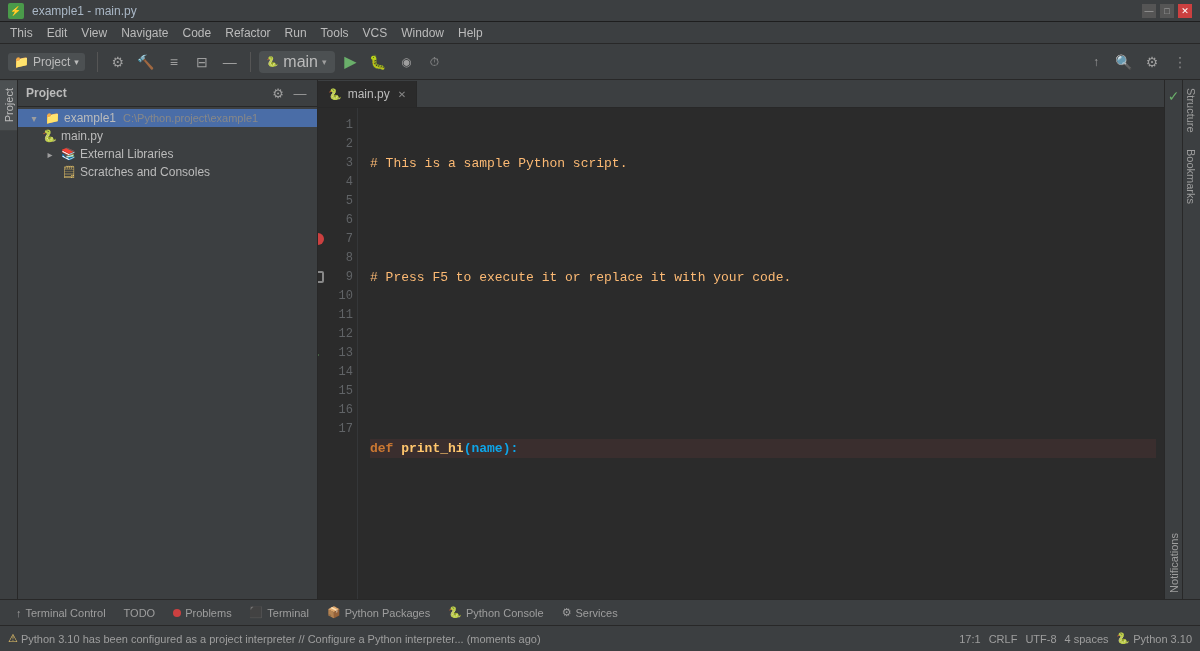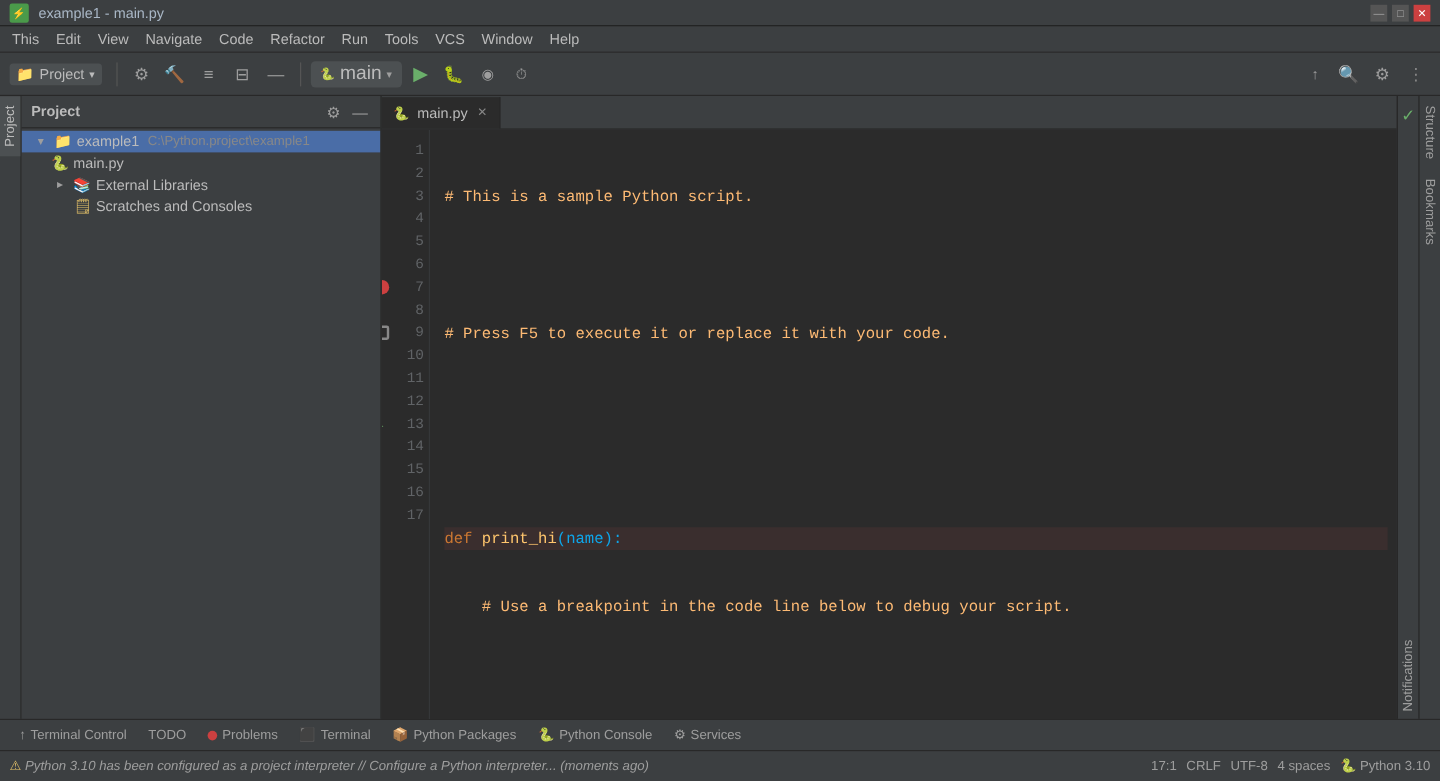--- a/index.html
+++ b/index.html
@@ -292,20 +292,21 @@
       line-height: 19px;
       white-space: pre;
     }
     .code-line {
       height: 19px;
       display: flex;
       align-items: center;
     }
     .code-line.highlighted {
       background: #3a2e2e;
+      font-weight: bold;
     }
     .c-comment { color: #fdba74; }
     .c-keyword { color: #cc7832; }
     .c-func { color: #ffc66d; }
 
     
     #notifications-bar {
       width: 18px;
       background: #3c3f41;
       border-left: 1px solid #282828;
@@ -523,21 +524,21 @@
         <div class="line-num">17</div>
       </div>
 
       <div id="code-content">
         <div class="code-line"><span class="c-comment"># This is a sample Python script.</span></div>
         <div class="code-line">&nbsp;</div>
         <div class="code-line"><span class="c-comment"># Press F5 to execute it or replace it with your code.</span></div>
         <div class="code-line">&nbsp;</div>
         <div class="code-line">&nbsp;</div>
         <div class="code-line highlighted"><span class="c-keyword">def </span><span class="c-func">print_hi</span><span style="color:#0ea5e9;">(name):</span></div>
-        <div class="code-line"><span style="color:#a9b7c6;">    </span><span class="c-comment"># Use a breakpoint in the code line below to debug your script.</span></div>
+        <div class="code-line"><span style="color:#a9b7c6;">    </span></div>
         
         
         
         
         
         
         
         
         
       </div>
@@ -583,21 +584,21 @@
   </div>
   <div class="bottom-tab">
     <span style="font-size:11px;">⚙</span>
     <span>Services</span>
   </div>
 </div>
 
 <div id="status-bar">
   <div class="status-item">
     <span style="color:#e8c46a;">⚠</span>
-    <span style="font-size:11px;font-style:italic;">Python 3.10 has been configured as a project interpreter // Configure a Python interpreter... (moments ago)</span>
+    <span style="font-size:11px;">Python 3.10 has been configured as a project interpreter // Configure a Python interpreter... (moments ago)</span>
   </div>
   <div class="status-right">
     <span class="status-item">17:1</span>
     <span class="status-item">CRLF</span>
     <span class="status-item">UTF-8</span>
     <span class="status-item">4 spaces</span>
     <span class="status-item">
       <span>🐍</span>
       <span>Python 3.10</span>
     </span>

